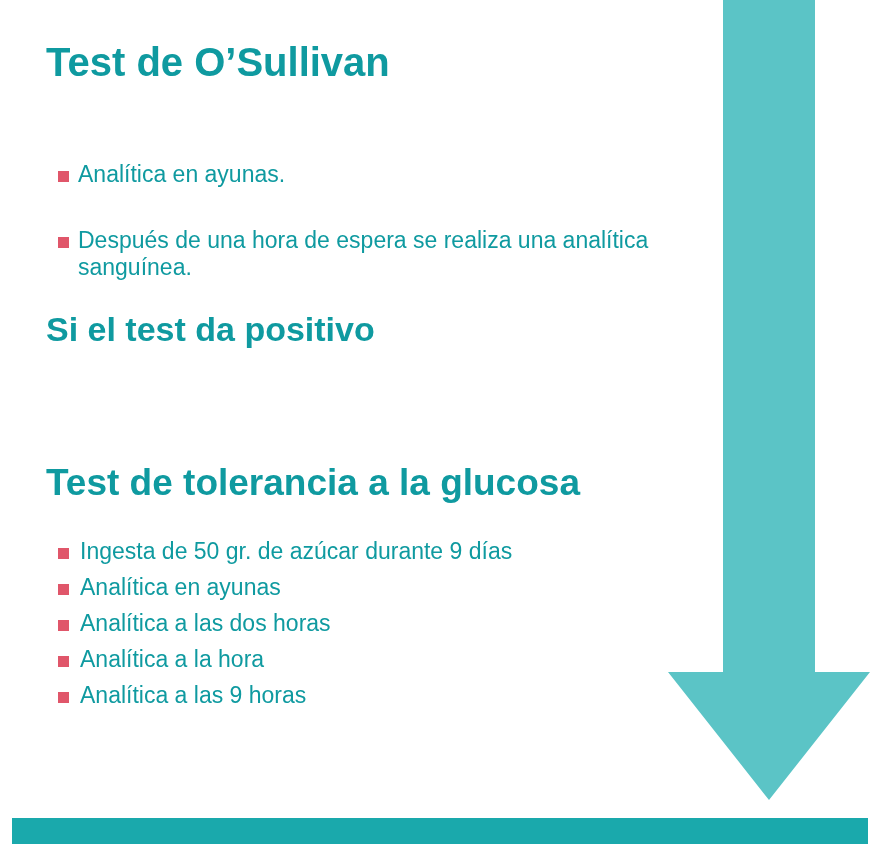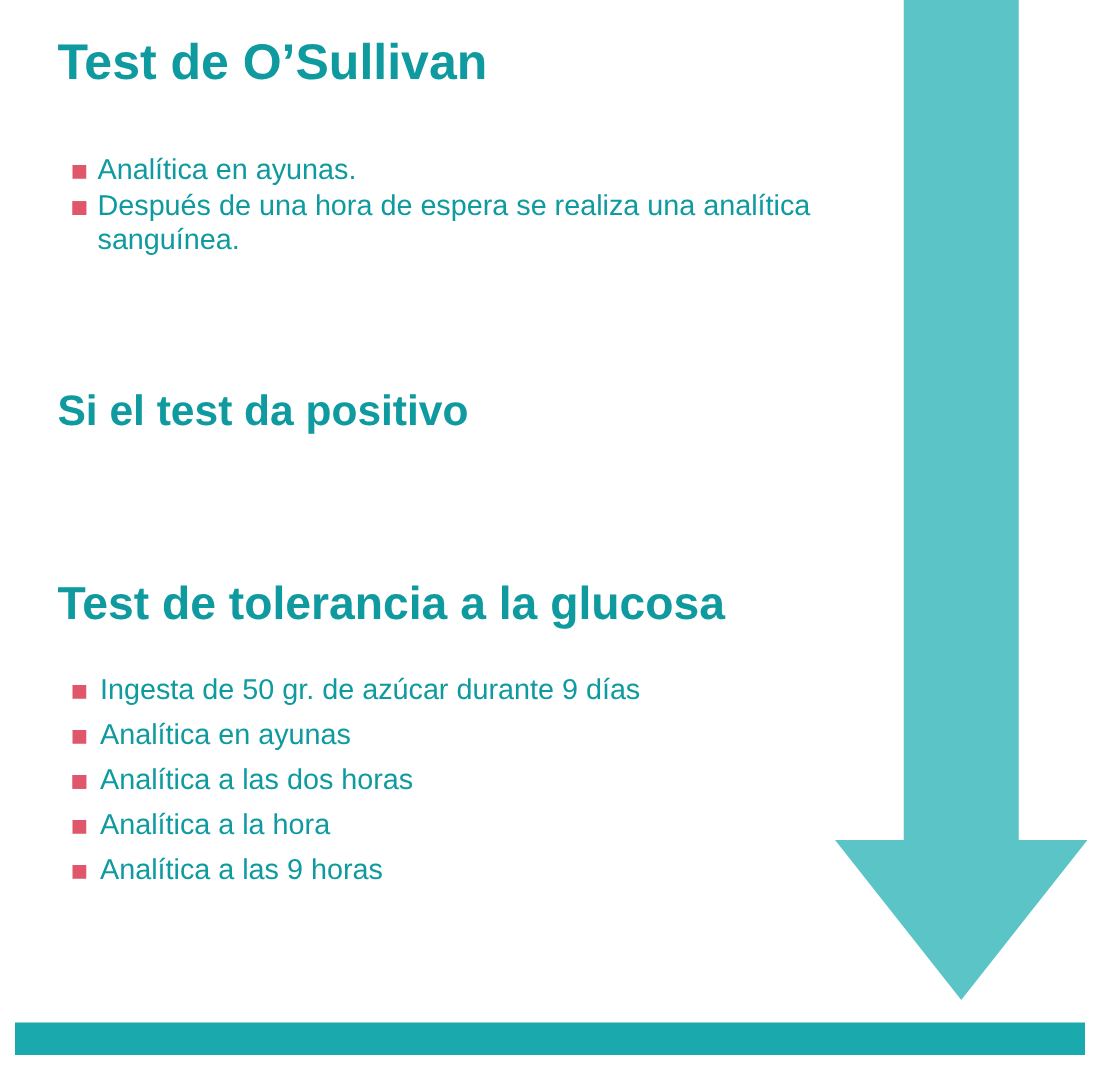--- a/index.html
+++ b/index.html
@@ -44,21 +44,21 @@
   
   .heading {
     position: absolute;
     font-weight: bold;
     color: #0f9aa0;
     letter-spacing: 0px;
     white-space: nowrap;
   }
   #title-osullivan {
     left: 46px;
-    top: 28px;
+    top: 40px;
     font-size: 40px;
   }
   #title-positivo {
     left: 46px;
     top: 310px;
     font-size: 34px;
   }
   #title-tolerancia {
     left: 46px;
     top: 462px;
@@ -87,20 +87,21 @@
   }
 
   #list-osullivan {
     left: 48px;
     top: 122px;
     width: 620px;
     font-size: 23px;
   }
   #list-osullivan li {
     margin-bottom: 2px;
+    margin-top: 39px;
   }
 
   #list-tolerancia {
     left: 40px;
     top: 538px;
     width: 640px;
     font-size: 23px;
   }
   #list-tolerancia li {
     margin-bottom: 9px;

